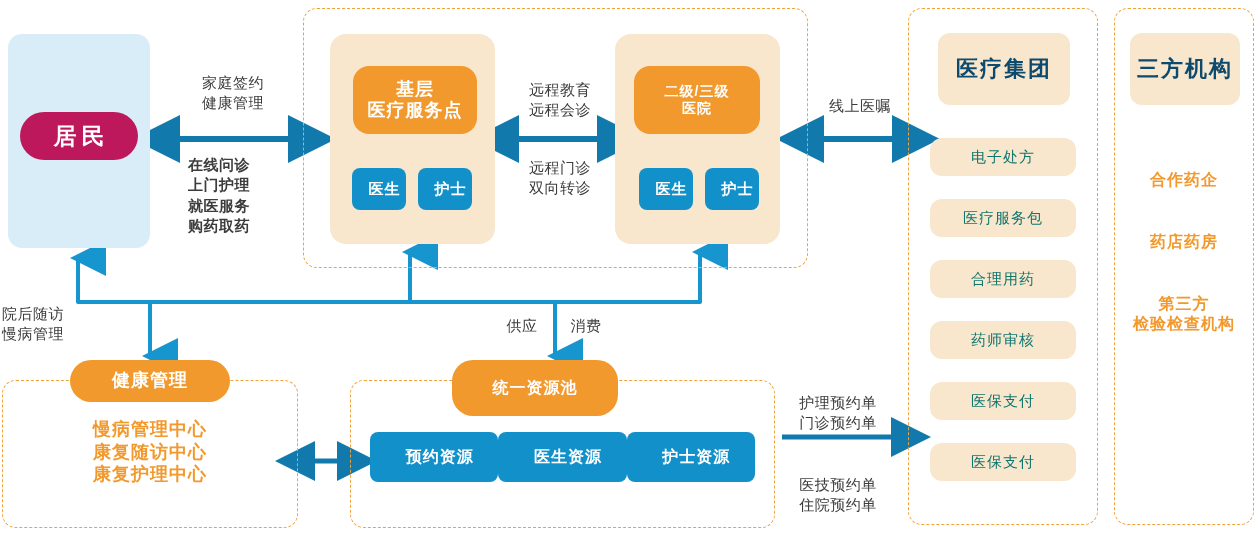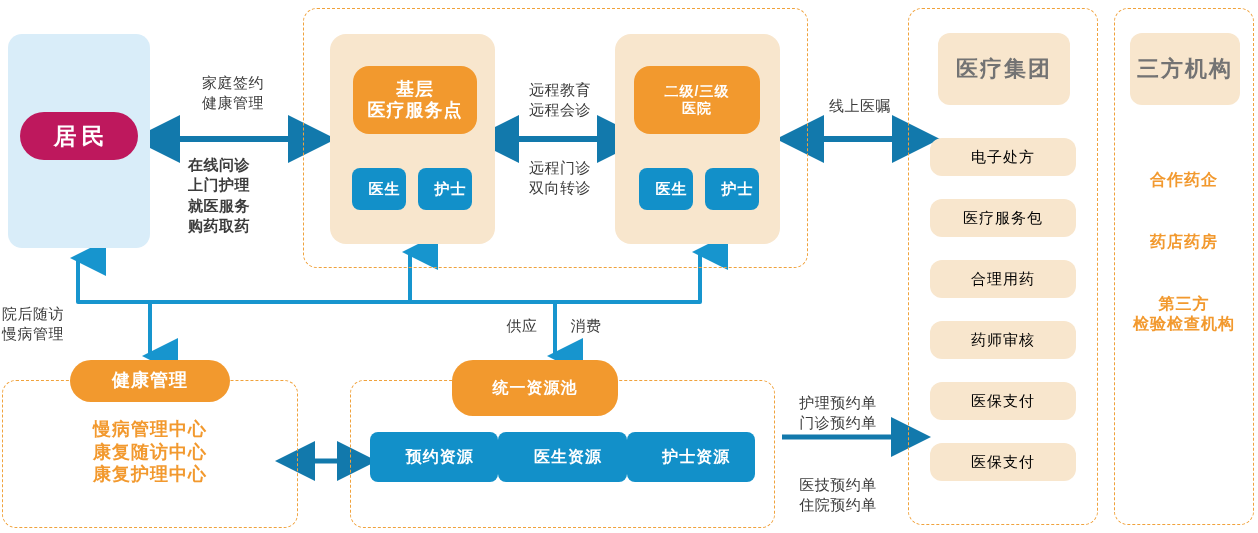--- a/index.html
+++ b/index.html
@@ -37,24 +37,24 @@
     border-radius:8px;
     color:#fff;font-weight:bold;
     display:flex;align-items:center;justify-content:center;
     letter-spacing:1px;
     padding-left:11px;
   }
   .beige-chip{
     background:#f8e6cd;
     border-radius:12px;
     display:flex;align-items:center;justify-content:center;
-    color:#000000;font-size:15px;letter-spacing:1px;
+    color:#0f766e;font-size:15px;letter-spacing:1px;
   }
   .beige-chip.head{
-    color:#737373;font-weight:bold;font-size:22px;letter-spacing:2px;
+    color:#0c4a6e;font-weight:bold;font-size:22px;letter-spacing:2px;
   }
   .orange-text{
     color:#f2992e;font-weight:bold;text-align:center;
     line-height:1.25;letter-spacing:1px;
   }
   .edge-label{
     color:#3c3c3c;font-size:15px;line-height:1.35;
     letter-spacing:0.5px;white-space:pre-line;text-align:center;
   }
 

